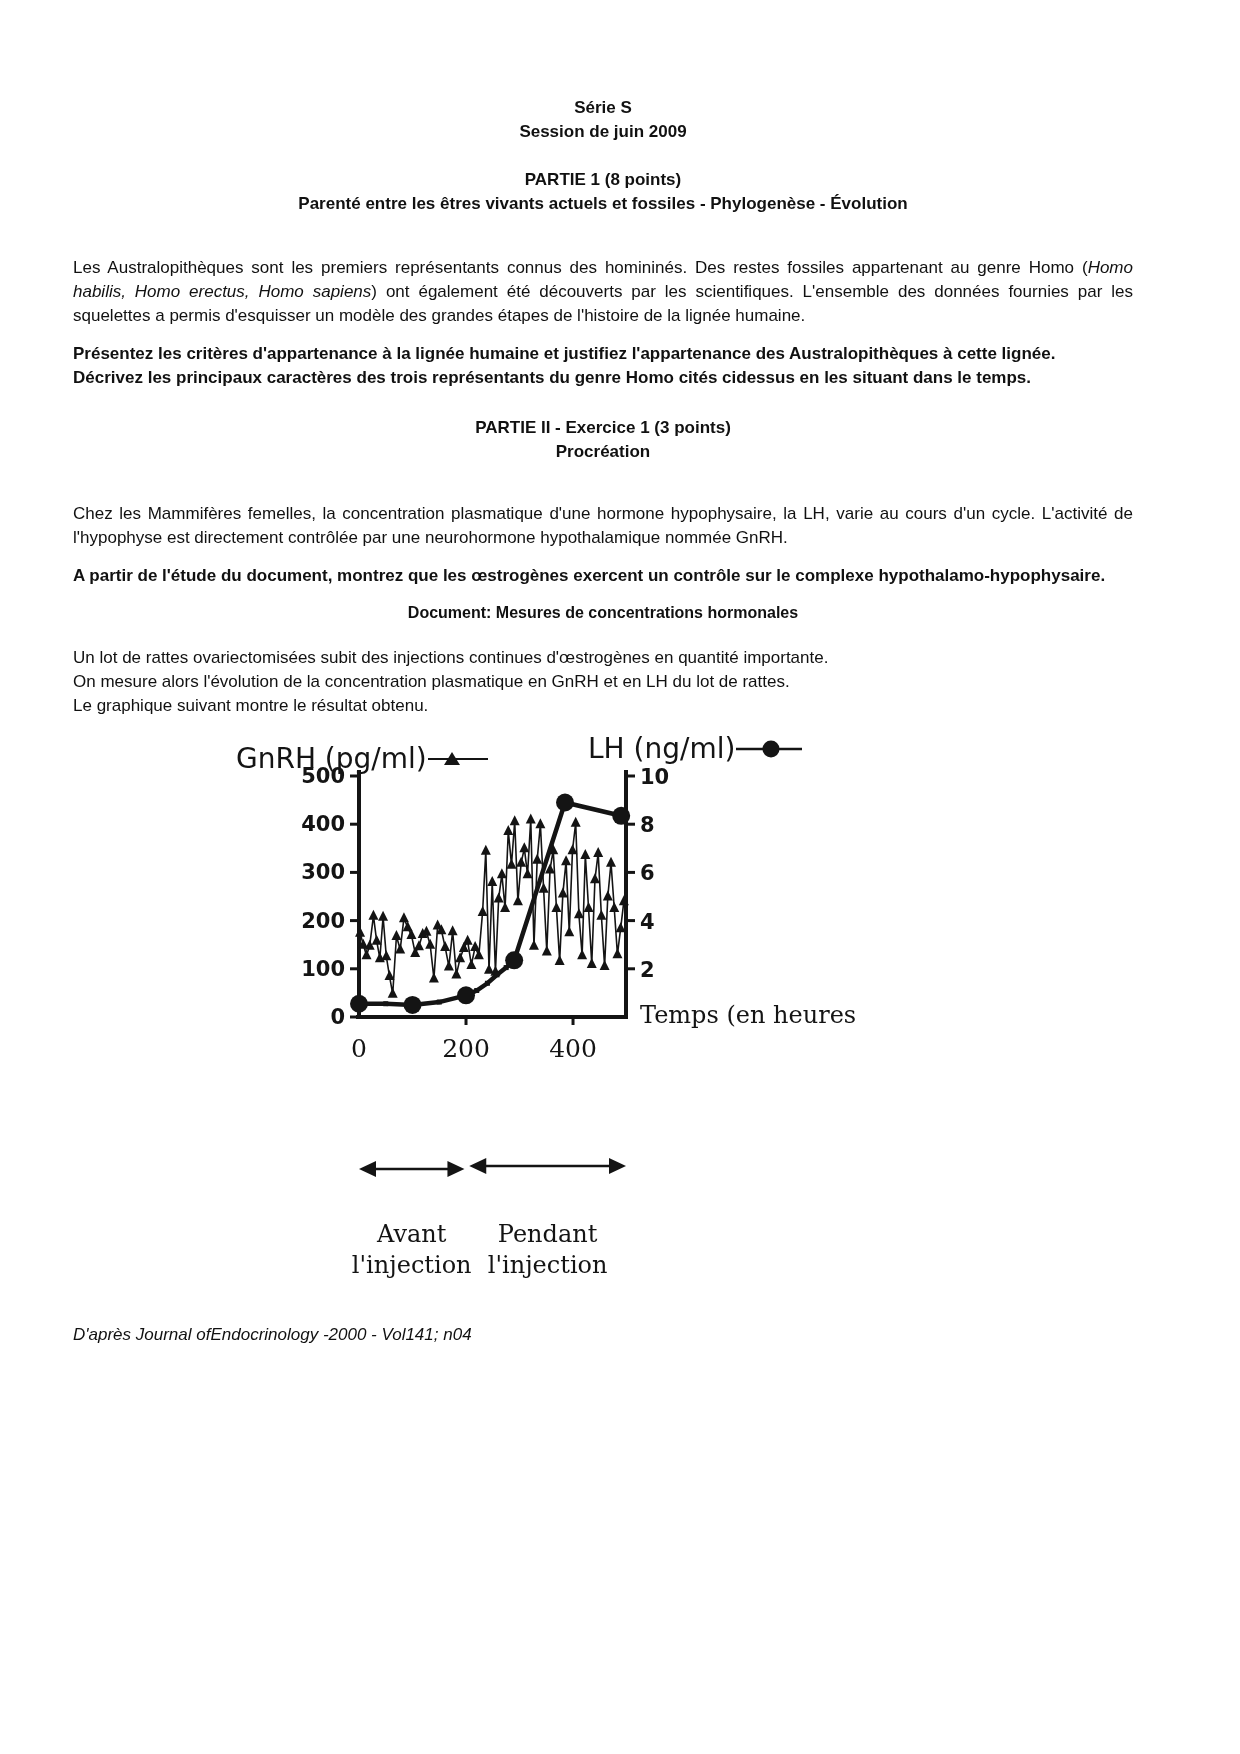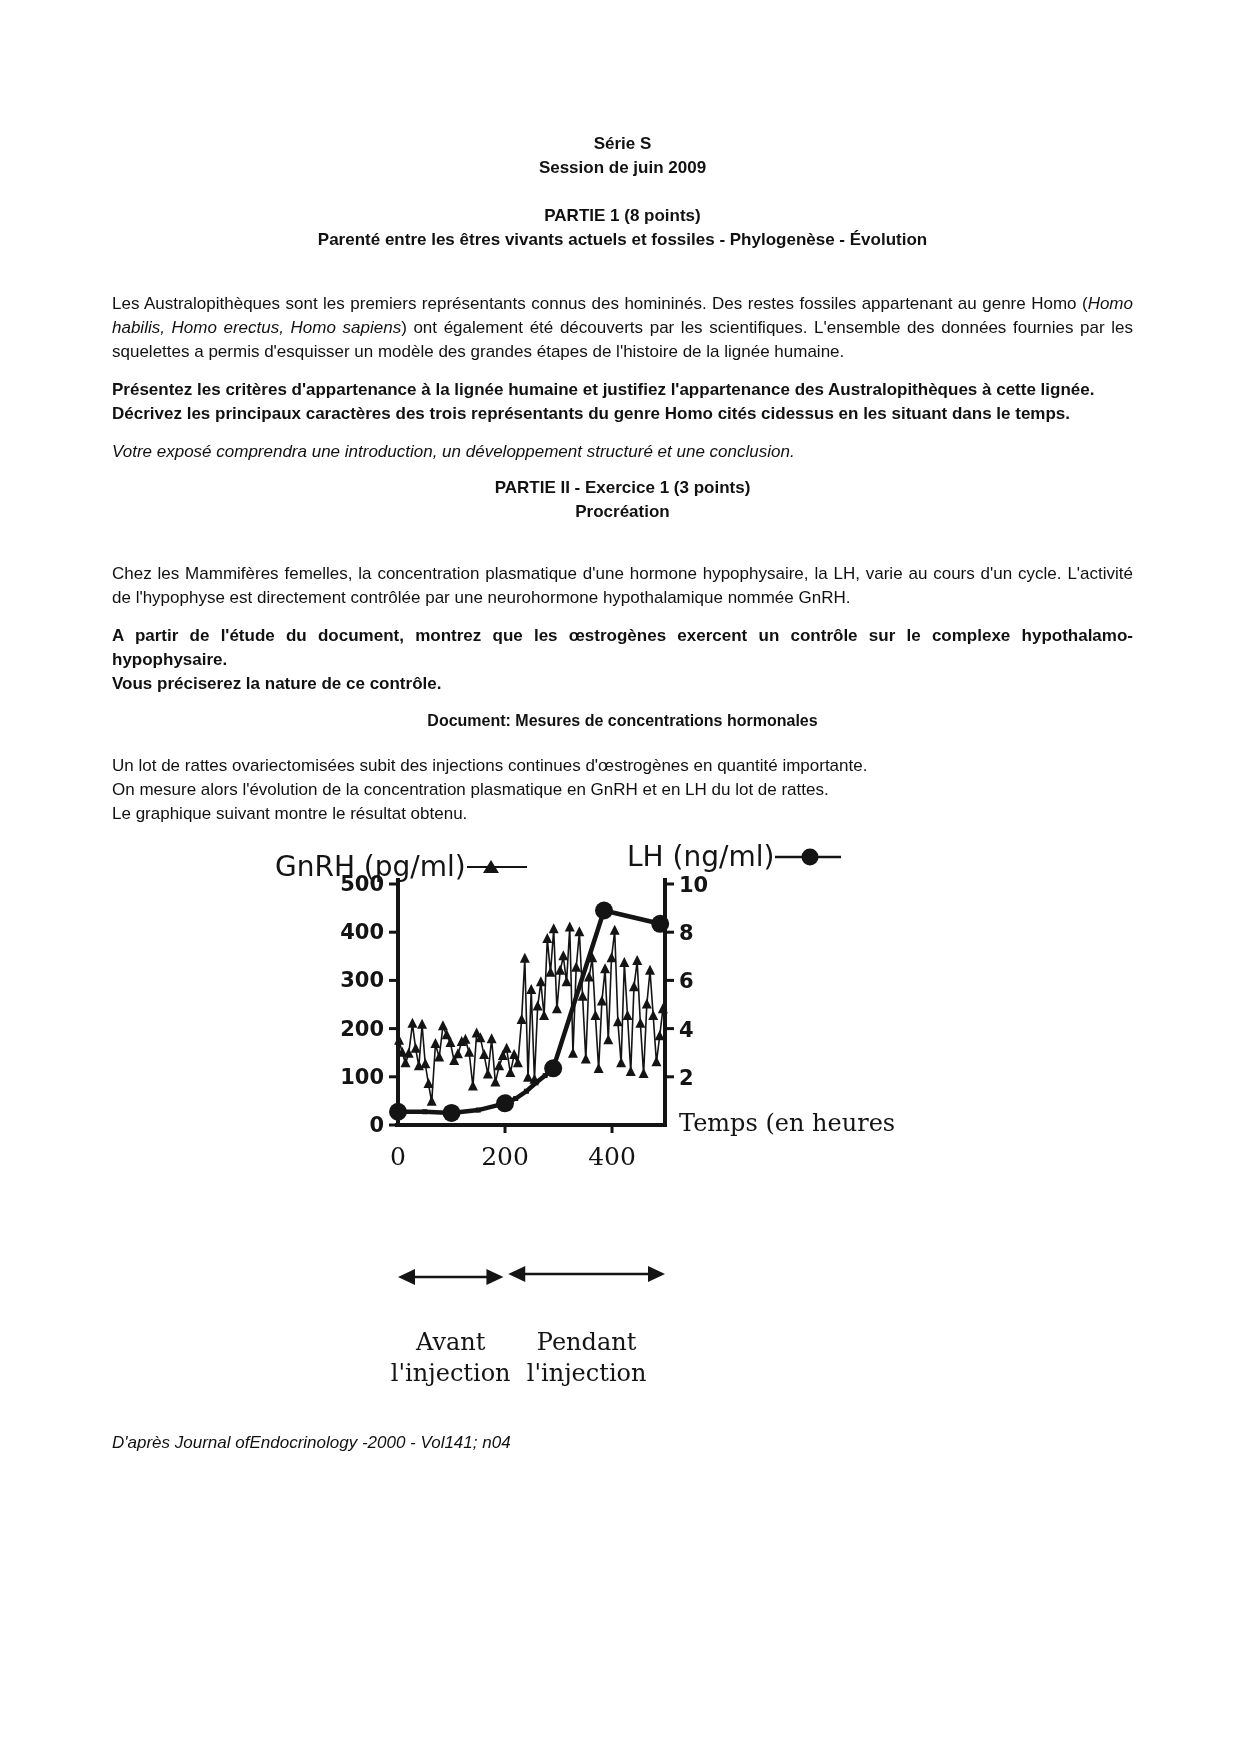--- a/index.html
+++ b/index.html
@@ -1,21 +1,21 @@
 <!DOCTYPE html>
 <html><head>
 <meta charset="utf-8">
 <style>
   html,body{margin:0;padding:0;}
   body{
     width:1240px;height:1754px;background:#ffffff;color:#111;
     font-family:"Liberation Sans",sans-serif;font-size:17px;line-height:24px;
     overflow:hidden;
   }
-  .content{padding:96px 107px 0 112px;margin-top:36px;}
+  .content{padding:96px 107px 0 73px;}
   .center-bold{text-align:center;font-weight:bold;margin:0;}
   .spacer24{height:24px;}
   .spacer40{height:40px;}
   .spacer14{height:14px;}
   .spacer12{height:12px;}
   .spacer38{height:38px;}
   .spacer10{height:10px;}
   .spacer18{height:18px;}
   p.just{text-align:justify;margin:0;}
   .bold{font-weight:bold;}
@@ -44,36 +44,34 @@
 
   <div class="spacer14"></div>
 
   <div class="bold">
     <p class="just">Présentez les critères d'appartenance à la lignée humaine et justifiez l'appartenance des Australopithèques à cette lignée.</p>
     <p class="just">Décrivez les principaux caractères des trois représentants du genre Homo cités cidessus en les situant dans le temps.</p>
   </div>
 
   <div class="spacer14"></div>
 
-  <p class="ital" style="margin:0;">Votre exposé comprendra une introduction, un développement structuré et une conclusion.</p>
 
   <div class="spacer12"></div>
 
   <p class="center-bold">PARTIE II - Exercice 1 (3 points)</p>
   <p class="center-bold">Procréation</p>
 
   <div class="spacer38"></div>
 
   <p class="just">Chez les Mammifères femelles, la concentration plasmatique d'une hormone hypophysaire, la LH, varie au cours d'un cycle. L'activité de l'hypophyse est directement contrôlée par une neurohormone hypothalamique nommée GnRH.</p>
 
   <div class="spacer14"></div>
 
   <div class="bold">
     <p class="just">A partir de l'étude du document, montrez que les œstrogènes exercent un contrôle sur le complexe hypothalamo-hypophysaire.</p>
-    <p class="just">Vous préciserez la nature de ce contrôle.</p>
   </div>
 
   <div class="spacer10"></div>
 
   <p class="doc-title">Document: Mesures de concentrations hormonales</p>
 
   <div class="spacer18"></div>
 
   <div>
     <p class="just">Un lot de rattes ovariectomisées subit des injections continues d'œstrogènes en quantité importante.</p>

